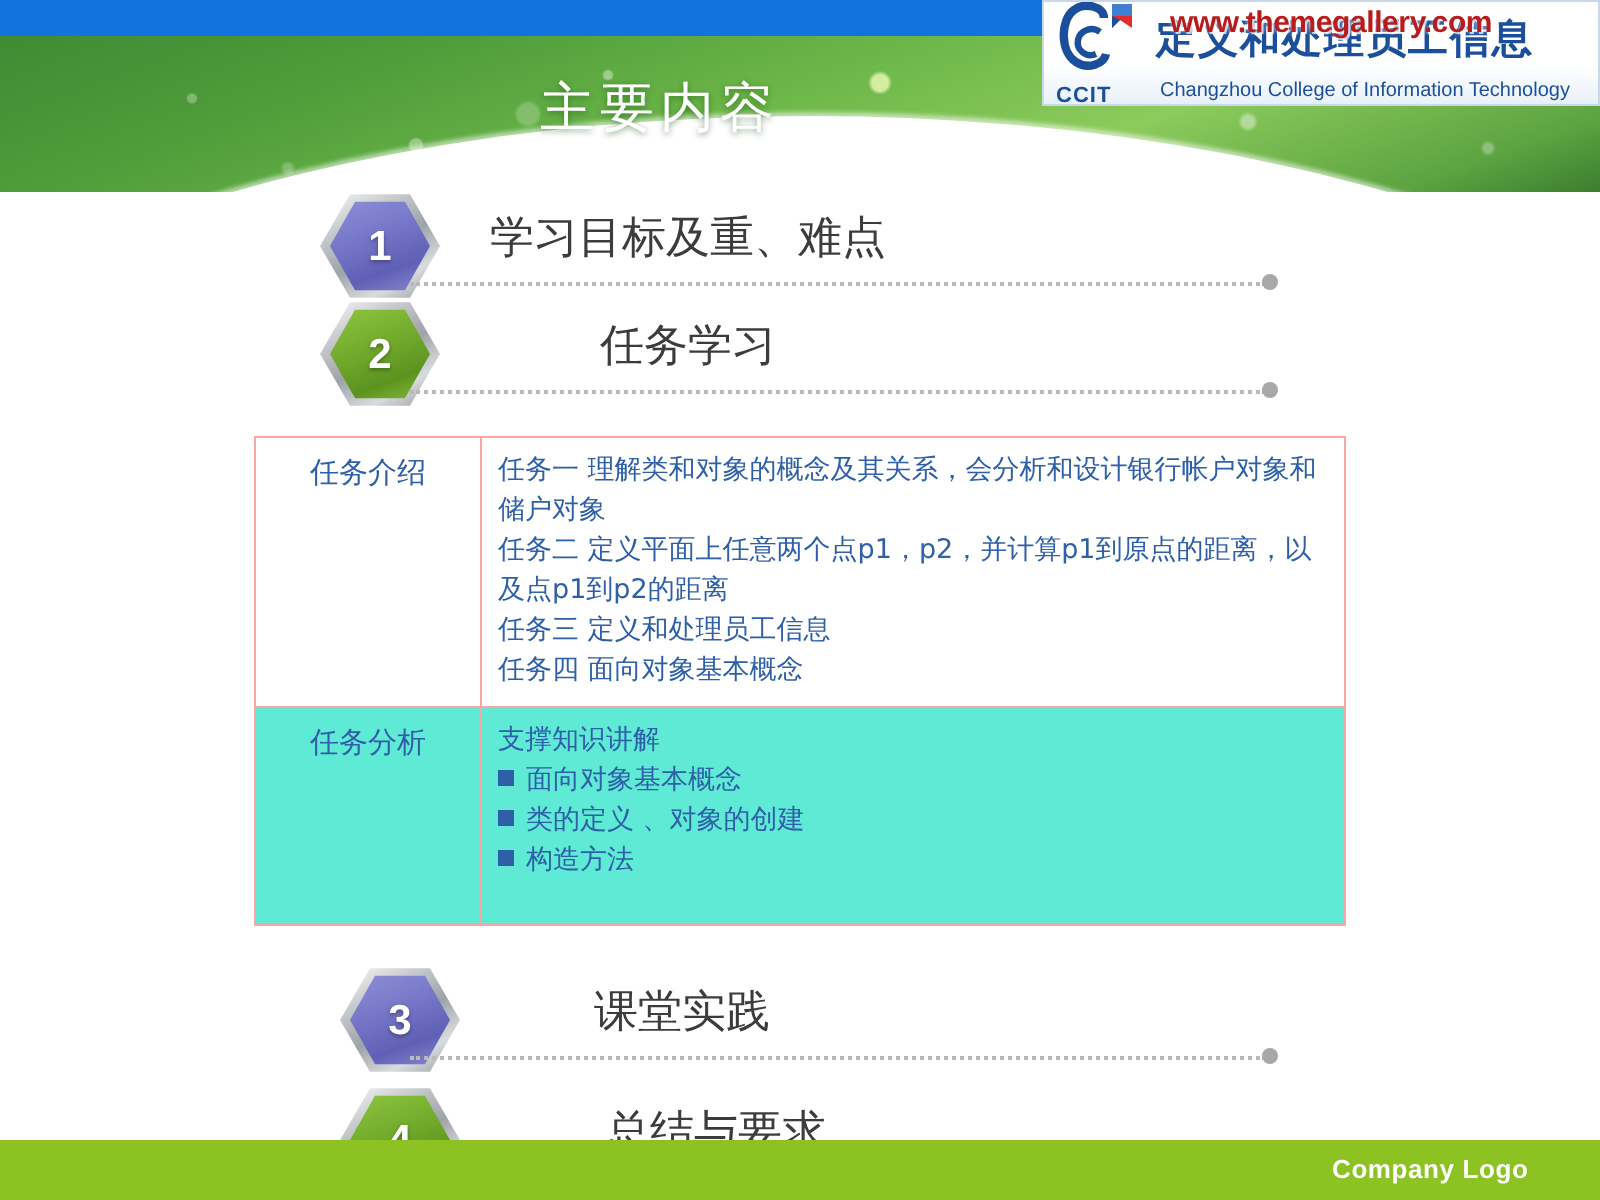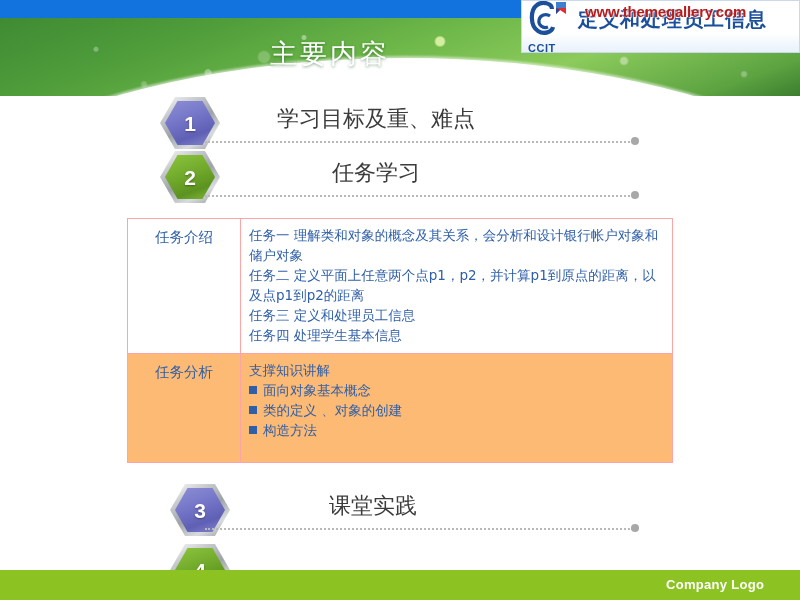--- a/index.html
+++ b/index.html
@@ -172,21 +172,20 @@
     text-shadow: 0 1px 2px rgba(0,0,0,.35);
     line-height: 1;
   }
   .agenda-label {
     position: absolute;
     left: 245px; top: 8px;
     font-size: 22px;
     color: #3c3c3c;
     font-family: "DejaVu Serif", "Liberation Serif", serif;
     white-space: nowrap;
-    margin-left: 32px;
   }
   .agenda-dots {
     position: absolute;
     left: 205px; top: 45px;
     width: 428px;
     border-top: 2px dotted #b9b9b9;
   }
   .agenda-enddot {
     position: absolute;
     left: 631px; top: 41px;
@@ -213,21 +212,21 @@
     padding: 6px 8px;
   }
   .task-table td.head-cell {
     width: 96px;
     text-align: center;
     white-space: nowrap;
     padding-top: 8px;
     font-size: 14.5px;
   }
   .row-intro td { background: #ffffff; height: 120px; }
-  .row-analysis td { background: #fdba74; height: 94px; }
+  .row-analysis td { background: #5eead4; height: 94px; }
   .task-line { white-space: nowrap; }
   .task-wrap { white-space: normal; }
   .bullet-line { display: flex; align-items: baseline; gap: 6px; text-align: center; }
   .bullet-sq {
     display: inline-block;
     width: 8px; height: 8px;
     background: #2f5fa8;
     flex: 0 0 8px;
     position: relative;
     top: -1px;
@@ -267,20 +266,21 @@
         <path d="M30 2 L40 2 L40 14 L34 10 L30 14 Z" fill="#e12d2d"></path>
         <path d="M30 2 L40 2 L40 8 L30 8 Z" fill="#3f7fd0"></path>
         <path d="M30 14 L34 10 L30 8 Z" fill="#1b4f9c"></path>
         <path d="M26 9 C26 3, 16 1, 11 5 C4 10, 4 26, 12 31 C18 35, 26 32, 27 27" fill="none" stroke="#1b4f9c" stroke-width="4.2"></path>
         <path d="M24 16 C20 13, 14 15, 13 20 C12 25, 17 29, 22 27" fill="none" stroke="#1b4f9c" stroke-width="3.2"></path>
       </svg>
       <span class="logo-ccit">CCIT</span>
     </div>
     <div class="logo-text">
       <div class="logo-cn">定义和处理员工信息</div>
+      <div class="logo-en">Changzhou College of Information Technology</div>
     </div>
   </div>
   <div class="watermark">www.themegallery.com</div>
 
   <div class="agenda-row" style="top:96px;">
     <div class="hexwrap">
       <div class="hex-outer"></div>
       <div class="hex-inner purple">
         <span class="hex-num">1</span>
       </div>
@@ -303,21 +303,21 @@
   </div>
 
   <table class="task-table">
     <tbody>
       <tr class="row-intro">
         <td class="head-cell">任务介绍</td>
         <td>
           <div class="task-wrap">任务一 理解类和对象的概念及其关系，会分析和设计银行帐户对象和储户对象</div>
           <div class="task-wrap">任务二 定义平面上任意两个点p1，p2，并计算p1到原点的距离，以及点p1到p2的距离</div>
           <div class="task-line">任务三  定义和处理员工信息</div>
-          <div class="task-line">任务四  处理学生基本信息</div>
+          <div class="task-line">任务四  面向对象基本概念</div>
         </td>
       </tr>
       <tr class="row-analysis">
         <td class="head-cell">任务分析</td>
         <td>
           <div class="task-line">支撑知识讲解</div>
           <div class="bullet-line">
             <span class="bullet-sq"></span>
             <span>面向对象基本概念</span>
           </div>
@@ -346,20 +346,21 @@
     <div class="agenda-enddot"></div>
   </div>
 
   <div class="agenda-row" style="top:543px;">
     <div class="hexwrap" style="left:170px;">
       <div class="hex-outer"></div>
       <div class="hex-inner green">
         <span class="hex-num">4</span>
       </div>
     </div>
+    <div class="agenda-label" style="left:303px;">总结与要求</div>
     <div class="agenda-dots"></div>
     <div class="agenda-enddot"></div>
   </div>
 
   <div class="footer-bar"></div>
   <div class="footer-label">Company Logo</div>
 
 </div>
 
 </body></html>

